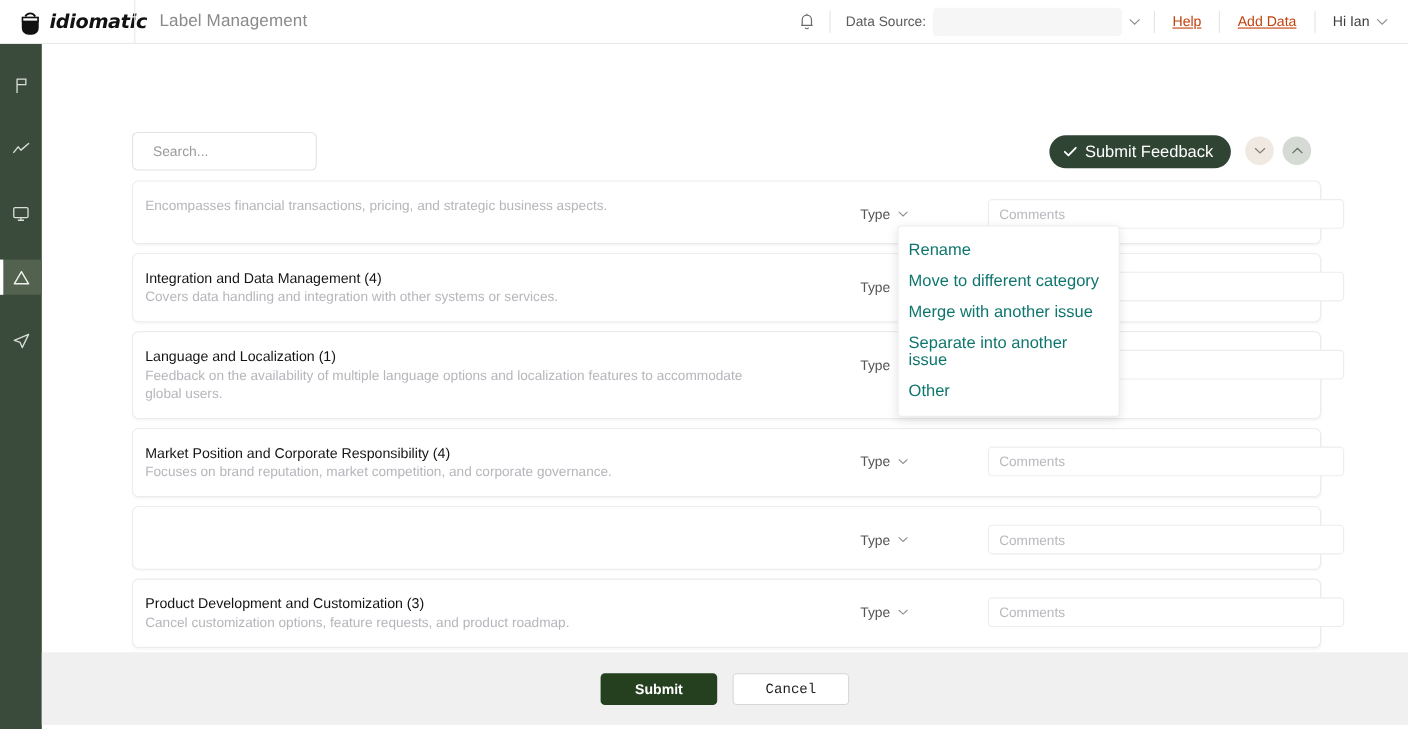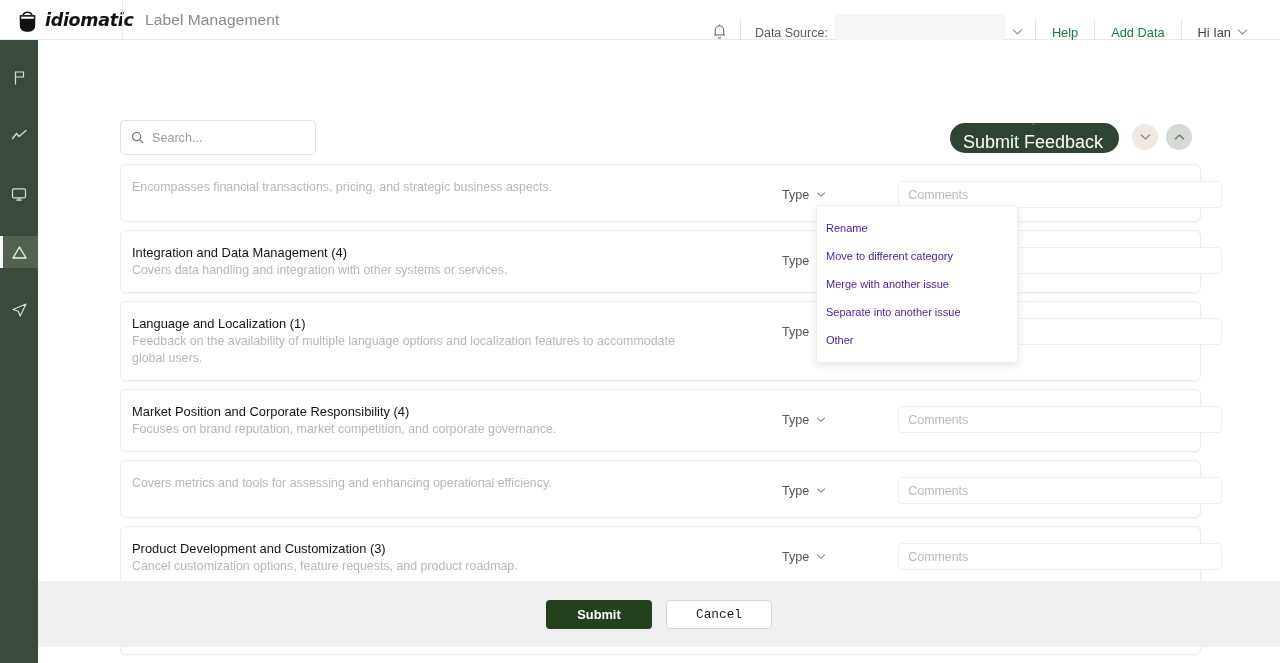--- a/index.html
+++ b/index.html
@@ -24,38 +24,38 @@
   .brand-name {
     font-family: "DejaVu Sans", sans-serif;
     font-style: italic; font-weight: 700; font-size: 17.5px;
     color: #121212; letter-spacing: -0.3px;
   }
   .hdr-divider { width: 1px; height: 40px; background: #e9e9e9; }
   .page-title {
     padding-left: 22px; font-size: 15.5px; color: #8a8a8a; letter-spacing: .1px;
   }
   .hdr-right {
-    margin-left: auto; display: flex; align-items: flex-end; height: 40px;
-    padding-right: 28px; gap: 0;
+    margin-left: auto; display: flex; align-items: center; height: 40px;
+    padding-right: 14px; gap: 0;
   }
   .bell-wrap { padding: 0 13px; display: flex; align-items: center; cursor: pointer; }
   .vdiv { width: 1px; height: 20px; background: #e4e4e4; }
   .ds-label { font-size: 12.5px; color: #5c5c5c; padding: 0 6px 0 14px; white-space: nowrap; }
   .ds-select {
     width: 172px; height: 26px; background: #f6f6f7; border-radius: 4px;
     display: flex; align-items: center; cursor: pointer;
   }
   .ds-value {
     flex: 1; font-size: 12.5px; color: #f2f2f3; padding-left: 8px;
     overflow: hidden; white-space: nowrap; filter: blur(2px);
   }
   .chev { display: inline-block; }
   .ds-chev { padding: 0 12px 0 6px; }
   .hdr-link {
-    font-size: 12.8px; color: #15803d; padding: 0 16px; cursor: pointer; white-space: nowrap;
+    font-size: 12.8px; color: #c2410c; padding: 0 16px; cursor: pointer; white-space: nowrap; text-decoration: underline;
   }
   .hdr-user { font-size: 12.8px; color: #3d3d3d; padding: 0 6px 0 16px; white-space: nowrap; }
   .user-chev { padding-right: 4px; }
 
   
   .sidebar {
     position: absolute; top: 40px; left: 0; width: 38px; height: 623px;
     background: #3a4a3b; z-index: 35;
   }
   .nav-item {
@@ -73,36 +73,36 @@
 
   
   .main {
     position: absolute; top: 40px; left: 38px; width: 1242px; height: 623px;
     background: #ffffff; overflow: hidden;
   }
   .toolbar {
     position: absolute; top: 80px; left: 82px; width: 1081px; height: 36px;
   }
   .search-box {
-    position: absolute; left: 0; top: 0; width: 196px; height: 35px;
+    position: absolute; left: 0; top: 0; width: 168px; height: 35px;
     border: 1px solid #e3e3e5; border-radius: 5px; background: #fff;
     display: flex; align-items: center; padding: 4px 10px; gap: 8px;
   }
   .search-input {
     border: none; outline: none; font-size: 12.6px; color: #2e2e2e;
     font-family: "Liberation Sans", sans-serif; background: transparent; width: 150px;
   }
   .search-input::placeholder { color: #9b9b9f; }
 
   .btn-feedback {
     position: absolute; right: 82px; top: 3px;
     height: 30px; padding: 0 16px 0 13px;
     background: #2f4432; color: #ffffff; border: none; border-radius: 15px;
-    font-size: 18px; font-family: "Liberation Sans", sans-serif;
-    display: flex; align-items: center; gap: 7px; cursor: pointer; flex-direction: column;
+    font-size: 15px; font-family: "Liberation Sans", sans-serif;
+    display: flex; align-items: center; gap: 7px; cursor: pointer;
   }
   .circ-btn {
     position: absolute; top: 4px; width: 26px; height: 26px; border-radius: 50%;
     display: flex; align-items: center; justify-content: center; cursor: pointer;
     border: none;
   }
   .circ-down { right: 43px; background: #efe9e2; }
   .circ-up   { right: 9px;  background: #d5dbd4; }
 
   
@@ -139,27 +139,27 @@
   .comment-input::placeholder { color: #b9b9bf; }
 
   
   .menu {
     position: absolute; left: 816px; top: 205px; width: 202px;
     background: #ffffff; border: 1px solid #eeeeee; border-radius: 3px;
     box-shadow: 0 3px 10px rgba(0,0,0,0.10);
     padding: 8px 0; z-index: 30;
   }
   .menu-item {
-    padding: 6px 9px; font-size: 11px; color: #4c1d95; cursor: pointer;
+    padding: 6px 9px; font-size: 15px; color: #0f766e; cursor: pointer;
     line-height: 16px;
   }
 
   
   .footer {
-    position: absolute; left: 38px; bottom: 16px; width: 1242px; height: 66px;
+    position: absolute; left: 38px; bottom: 4px; width: 1242px; height: 66px;
     background: #f0f0f0; z-index: 38;
     display: flex; align-items: center; justify-content: center; gap: 14px;
   }
   .btn-submit {
     width: 106px; height: 29px; background: #24401f; color: #ffffff;
     border: none; border-radius: 4px; cursor: pointer;
     font-size: 12.8px; font-weight: 700; font-family: "Liberation Sans", sans-serif;
   }
   .btn-cancel {
     width: 106px; height: 29px; background: #ffffff; color: #1d1d1d;
@@ -338,21 +338,20 @@
               <span>Type</span>
               <svg width="10" height="7" viewBox="0 0 11 8">
                 <path d="M1 1.8 L5.5 6 L10 1.8" fill="none" stroke="#8e8e8e" stroke-width="1.2"></path>
               </svg>
             </span>
             <input class="comment-input" type="text" placeholder="Comments" style="">
           </div>
         </div>
         <div class="card">
           <div class="card-left">
-            <div class="card-desc">Covers metrics and tools for assessing and enhancing operational efficiency.</div>
           </div>
           <div class="card-right">
             <span class="type-sel">
               <span>Type</span>
               <svg width="10" height="7" viewBox="0 0 11 8">
                 <path d="M1 1.8 L5.5 6 L10 1.8" fill="none" stroke="#8e8e8e" stroke-width="1.2"></path>
               </svg>
             </span>
             <input class="comment-input" type="text" placeholder="Comments" style="">
           </div>

